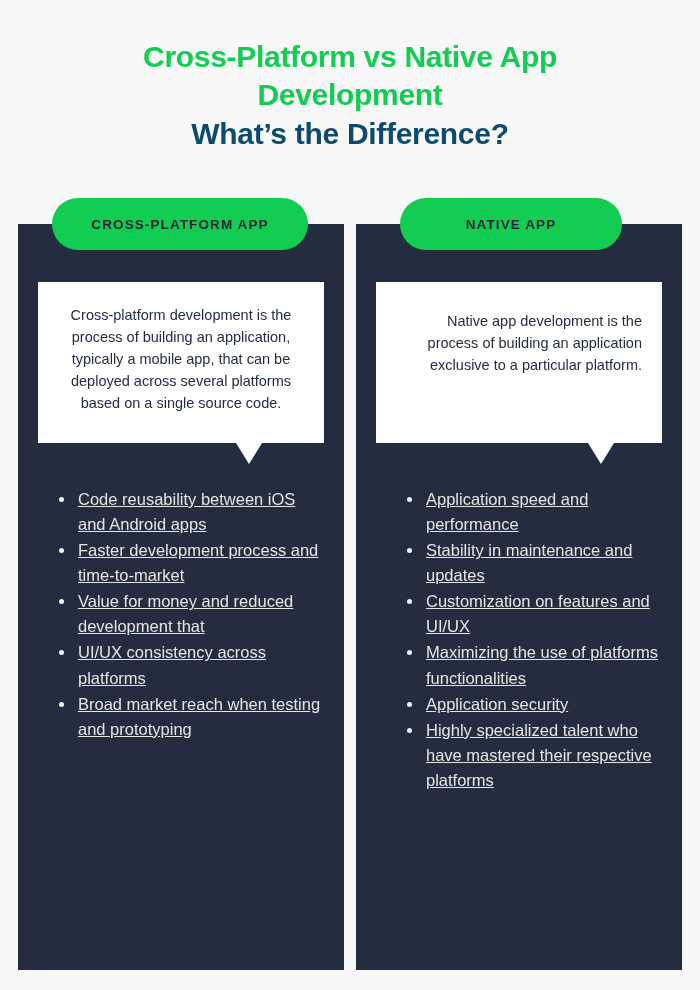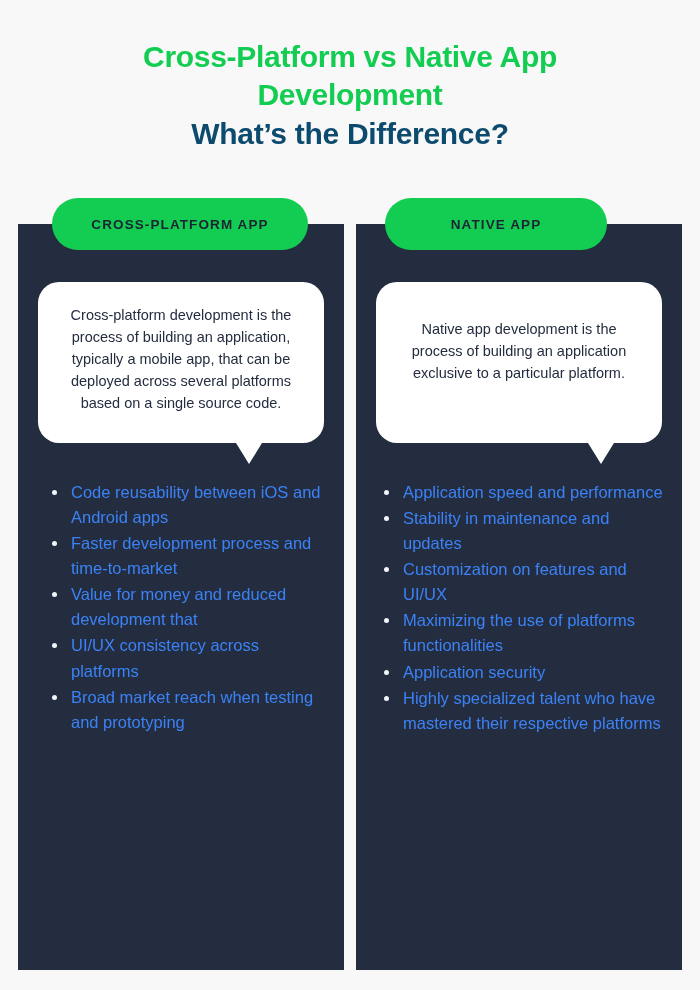--- a/index.html
+++ b/index.html
@@ -68,83 +68,83 @@
     align-items: center;
     justify-content: center;
     font-size: 13.5px;
     font-weight: bold;
     letter-spacing: 1.1px;
     box-sizing: border-box;
     padding: 4px 26px;
     white-space: nowrap;
   }
   .pill-left  { left: 34px; width: 256px; }
-  .pill-right { left: 29px; width: 222px; justify-content: center; }
+  .pill-right { left: 44px; width: 222px; justify-content: center; }
 
   
   .bubble-wrap {
     position: absolute;
     top: 58px;
     left: 20px;
     right: 20px;
   }
   .bubble {
     position: relative;
     background: #ffffff;
     color: #242d3f;
     padding: 22px 20px 24px;
     text-align: center;
     font-size: 14.5px;
     line-height: 1.52;
     box-sizing: border-box;
-    border-radius: 21px;
   }
   .bubble-left  { min-height: 161px; }
-  .bubble-right { min-height: 161px; padding-top: 36px; }
+  .bubble-right { min-height: 161px; padding-top: 28px; text-align: right; }
   .bubble-tail {
     position: absolute;
     top: 100%;
     width: 0;
     height: 0;
     border-left: 13px solid transparent;
     border-right: 13px solid transparent;
     border-top: 21px solid #ffffff;
   }
   .tail-left  { left: 198px; }
   .tail-right { left: 212px; }
 
   
   .bullets {
     position: absolute;
     top: 255px;
     left: 28px;
     right: 12px;
-    margin: 1px;
+    margin: 8px;
     padding: 0 0 0 22px;
     list-style: none;
-    color: #3b82f6;
+    color: #e5e5e5;
     font-size: 16.5px;
     line-height: 1.52;
+    text-decoration: underline;
   }
   .bullets li {
     position: relative;
     margin-bottom: 1px;
     padding-left: 2px;
   }
   .bullets li::before {
     content: "";
     position: absolute;
     left: -17px;
     top: 10px;
     width: 5px;
     height: 5px;
     border-radius: 50%;
     background: #f2f4f7;
   }
-  .bullets-right { top: 255px; left: 22px; right: 10px; }
+  .bullets-right { top: 255px; left: 38px; right: 10px; }
 </style>
 </head>
 <body>
 
 <div class="infographic">
 
   <div class="title-block">
     <div class="title-line title-green">Cross-Platform vs Native App</div>
     <div class="title-line title-green">Development</div>
     <div class="title-line title-dark">What’s the Difference?</div>

